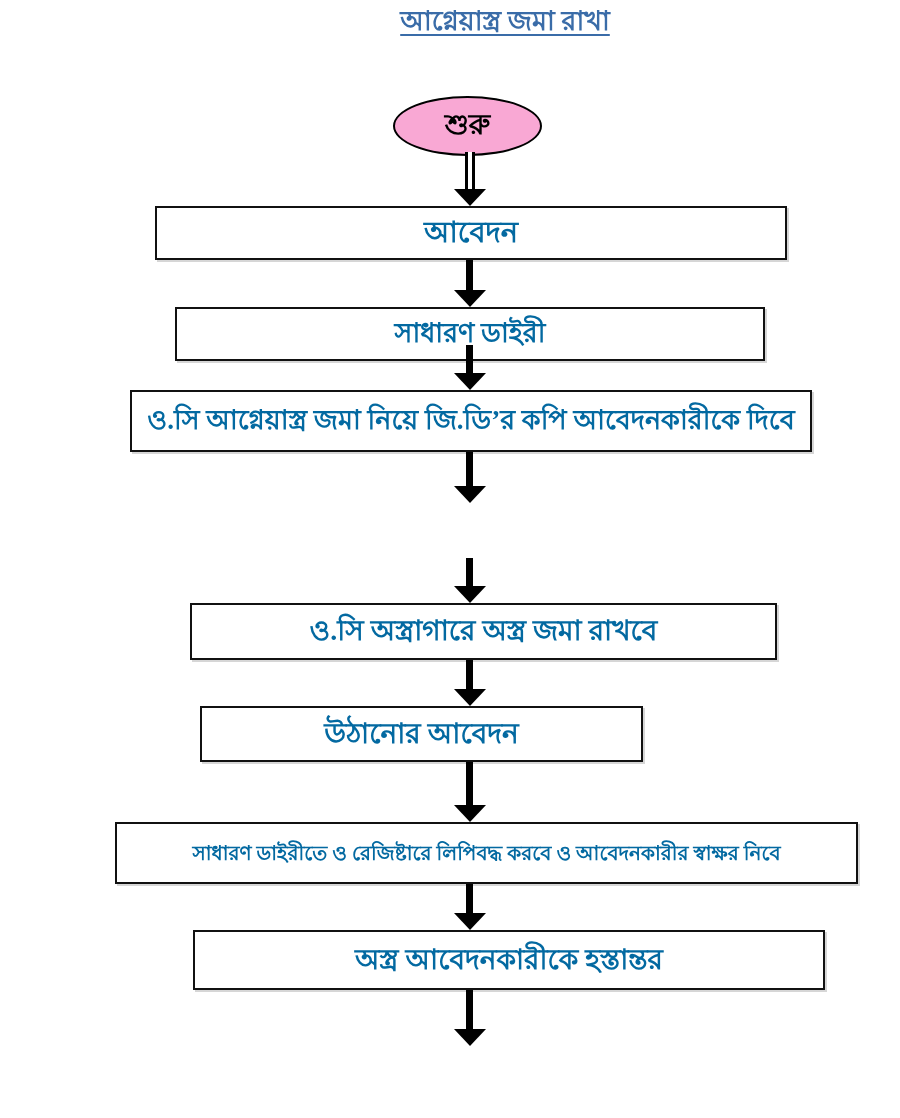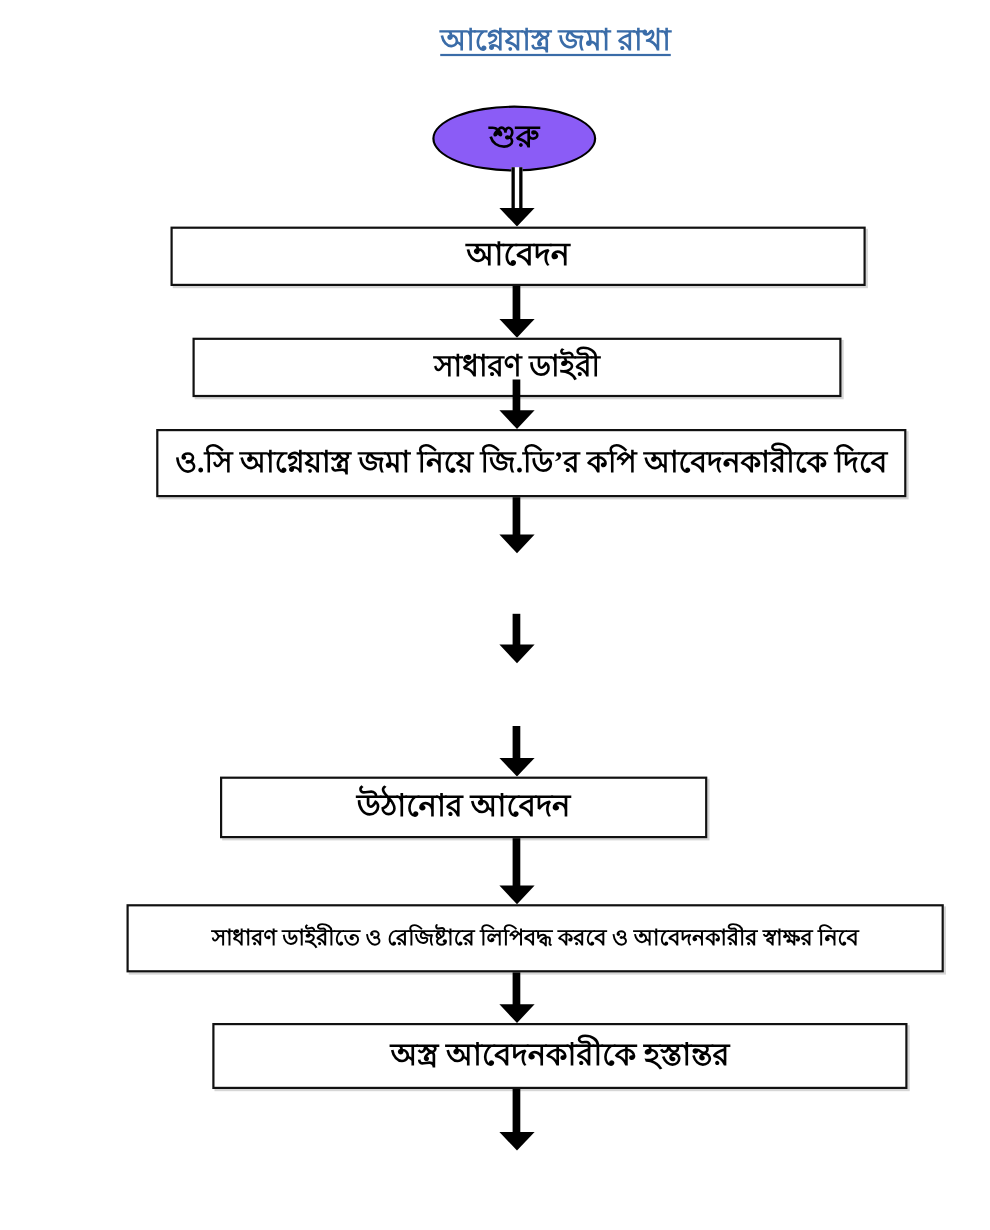--- a/index.html
+++ b/index.html
@@ -19,55 +19,54 @@
     position: absolute;
     left: 110px;
     right: 0;
     top: 0;
     text-align: center;
     font-size: 27px;
     font-weight: bold;
     color: #3a6ca8;
     text-decoration: underline;
     text-underline-offset: 4px;
-    margin-top: 15px;
   }
   .ellipse {
     position: absolute;
     border: 2px solid #000000;
     border-radius: 50%;
-    background: #8b5cf6;
+    background: #f9a8d4;
     display: flex;
     align-items: center;
     justify-content: center;
     font-size: 28px;
     font-weight: bold;
     color: #000000;
   }
   .ellipse.start { left: 393px; top: 96px;  width: 145px; height: 56px; }
   .ellipse.end   { left: 398px; top: 1046px; width: 162px; height: 56px; }
 
   .stepbox {
     position: absolute;
     border: 2px solid #111111;
     background: #ffffff;
     box-shadow: 2px 2px 0 #d6d6d6;
     display: flex;
     align-items: center;
     justify-content: center;
     font-size: 29px;
     font-weight: bold;
-    color: #000000;
+    color: #0369a1;
     line-height: 1.1;
     padding: 0 14px;
     box-sizing: border-box;
   }
   .b1 { left: 155px; top: 206px; width: 632px; height: 54px; }
   .b2 { left: 175px; top: 307px; width: 590px; height: 54px; font-size: 27px; }
-  .b3 { left: 130px; top: 390px; width: 682px; height: 62px; font-size: 27px; margin-left: 12px; }
+  .b3 { left: 130px; top: 390px; width: 682px; height: 62px; font-size: 27px; }
   .b4 { left: 202px; top: 503px; width: 558px; height: 55px; font-size: 28px; }
   .b5 { left: 190px; top: 603px; width: 587px; height: 57px; font-size: 28px; }
   .b6 { left: 200px; top: 706px; width: 443px; height: 56px; font-size: 28px; }
   .b7 { left: 115px; top: 822px; width: 743px; height: 62px; font-size: 20px; }
   .b8 { left: 193px; top: 930px; width: 632px; height: 60px; font-size: 28px; }
 
   .arrow-line {
     position: absolute;
     left: 466px;
     width: 7px;
@@ -142,20 +141,23 @@
     <span>ও.সি আগ্নেয়াস্ত্র জমা নিয়ে জি.ডি’র কপি আবেদনকারীকে দিবে</span>
   </div>
 
   <div class="arrow-line cD-line"></div>
   <div class="arrow-head cD-head"></div>
 
 
   <div class="arrow-line cE-line"></div>
   <div class="arrow-head cE-head"></div>
 
+  <div class="stepbox b5">
+    <span>ও.সি অস্ত্রাগারে অস্ত্র জমা রাখবে</span>
+  </div>
 
   <div class="arrow-line cF-line"></div>
   <div class="arrow-head cF-head"></div>
 
   <div class="stepbox b6">
     <span>উঠানোর আবেদন</span>
   </div>
 
   <div class="arrow-line cG-line"></div>
   <div class="arrow-head cG-head"></div>

